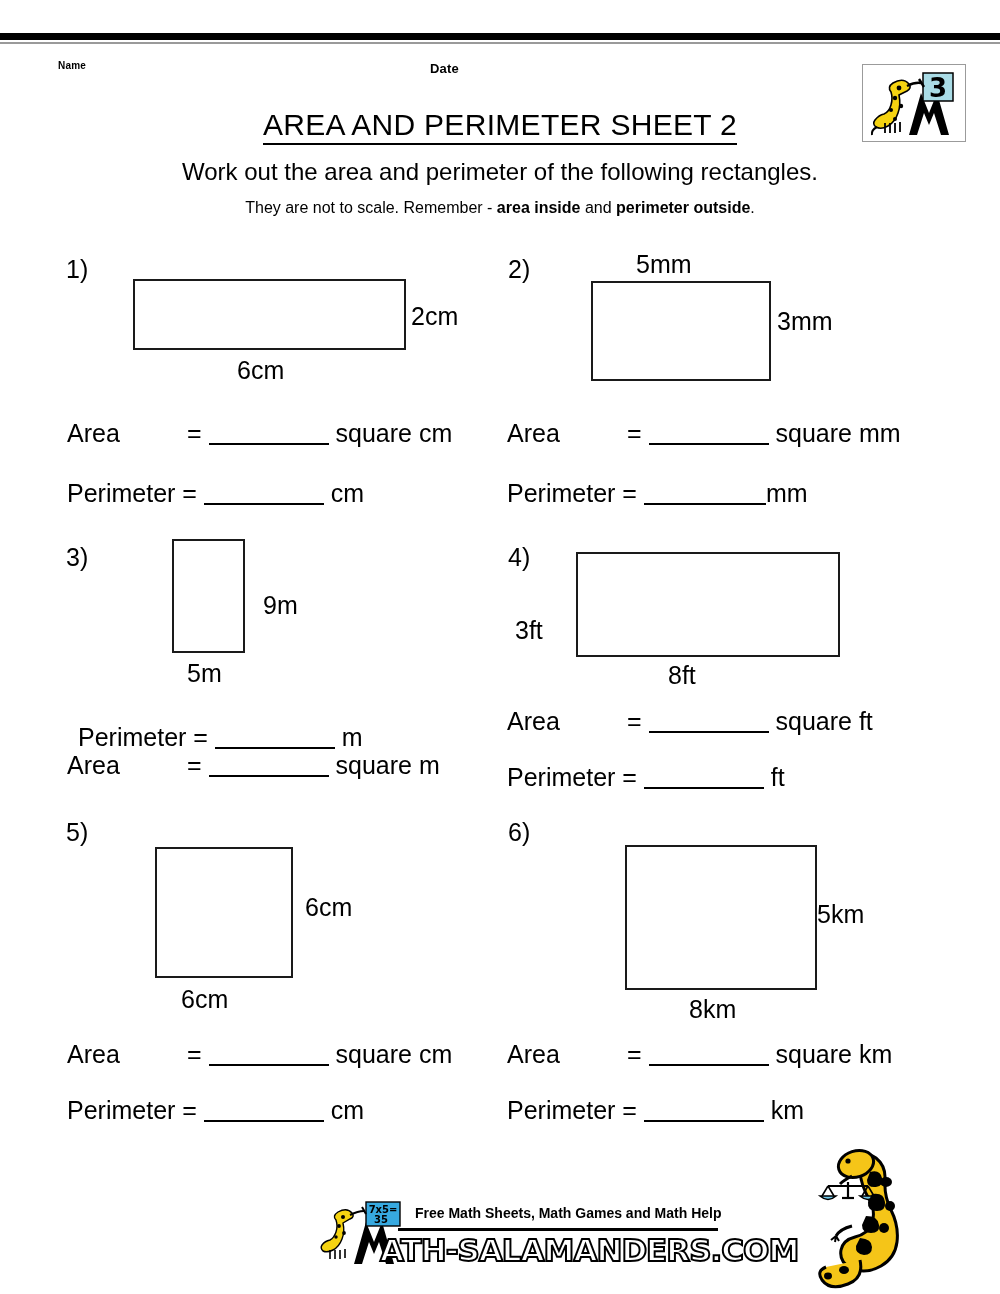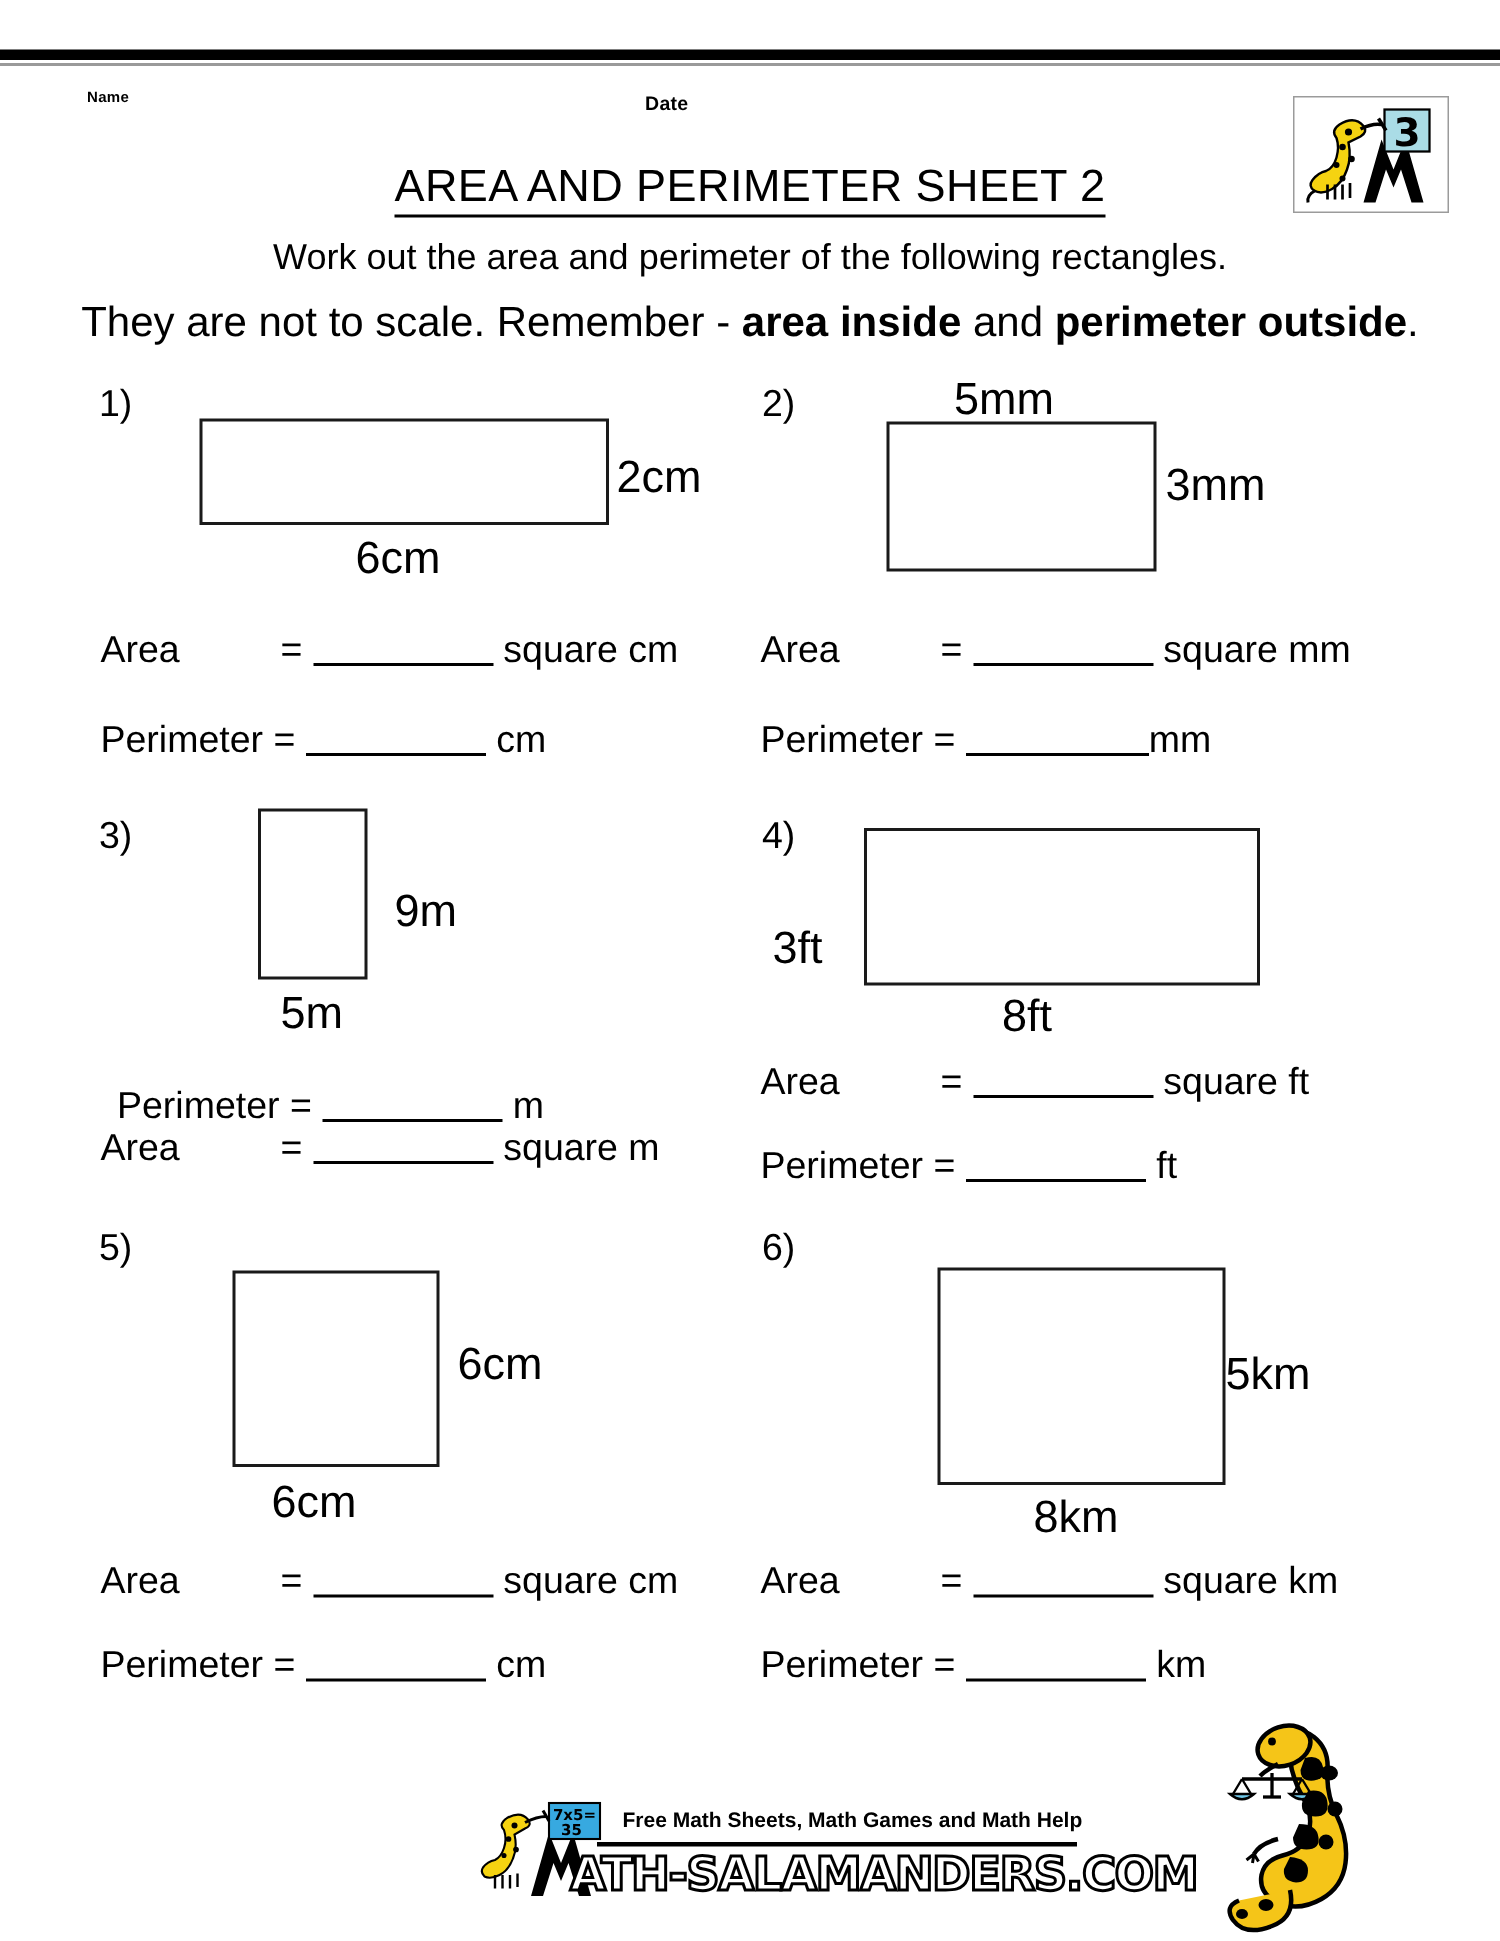--- a/index.html
+++ b/index.html
@@ -74,38 +74,38 @@
     left: 0; top: 158px;
     width: 1000px;
     text-align: center;
     font-size: 24px;
   }
   #subtitle-2 {
     position: absolute;
     left: 0; top: 199px;
     width: 1000px;
     text-align: center;
-    font-size: 28px;
+    font-size: 16px;
   }
   #subtitle-2 b { font-weight: 700; }
 
   
   .problem-number {
     position: absolute;
     font-size: 25px;
   }
   .rect {
     position: absolute;
     border: 2px solid #1a1a1a;
     background: #ffffff;
     box-sizing: border-box;
   }
   .dim-label {
     position: absolute;
-    font-size: 30px;
+    font-size: 25px;
     white-space: nowrap;
   }
 
   
   .answer-line {
     position: absolute;
     font-size: 25px;
     white-space: nowrap;
   }
   .answer-line .lbl {

